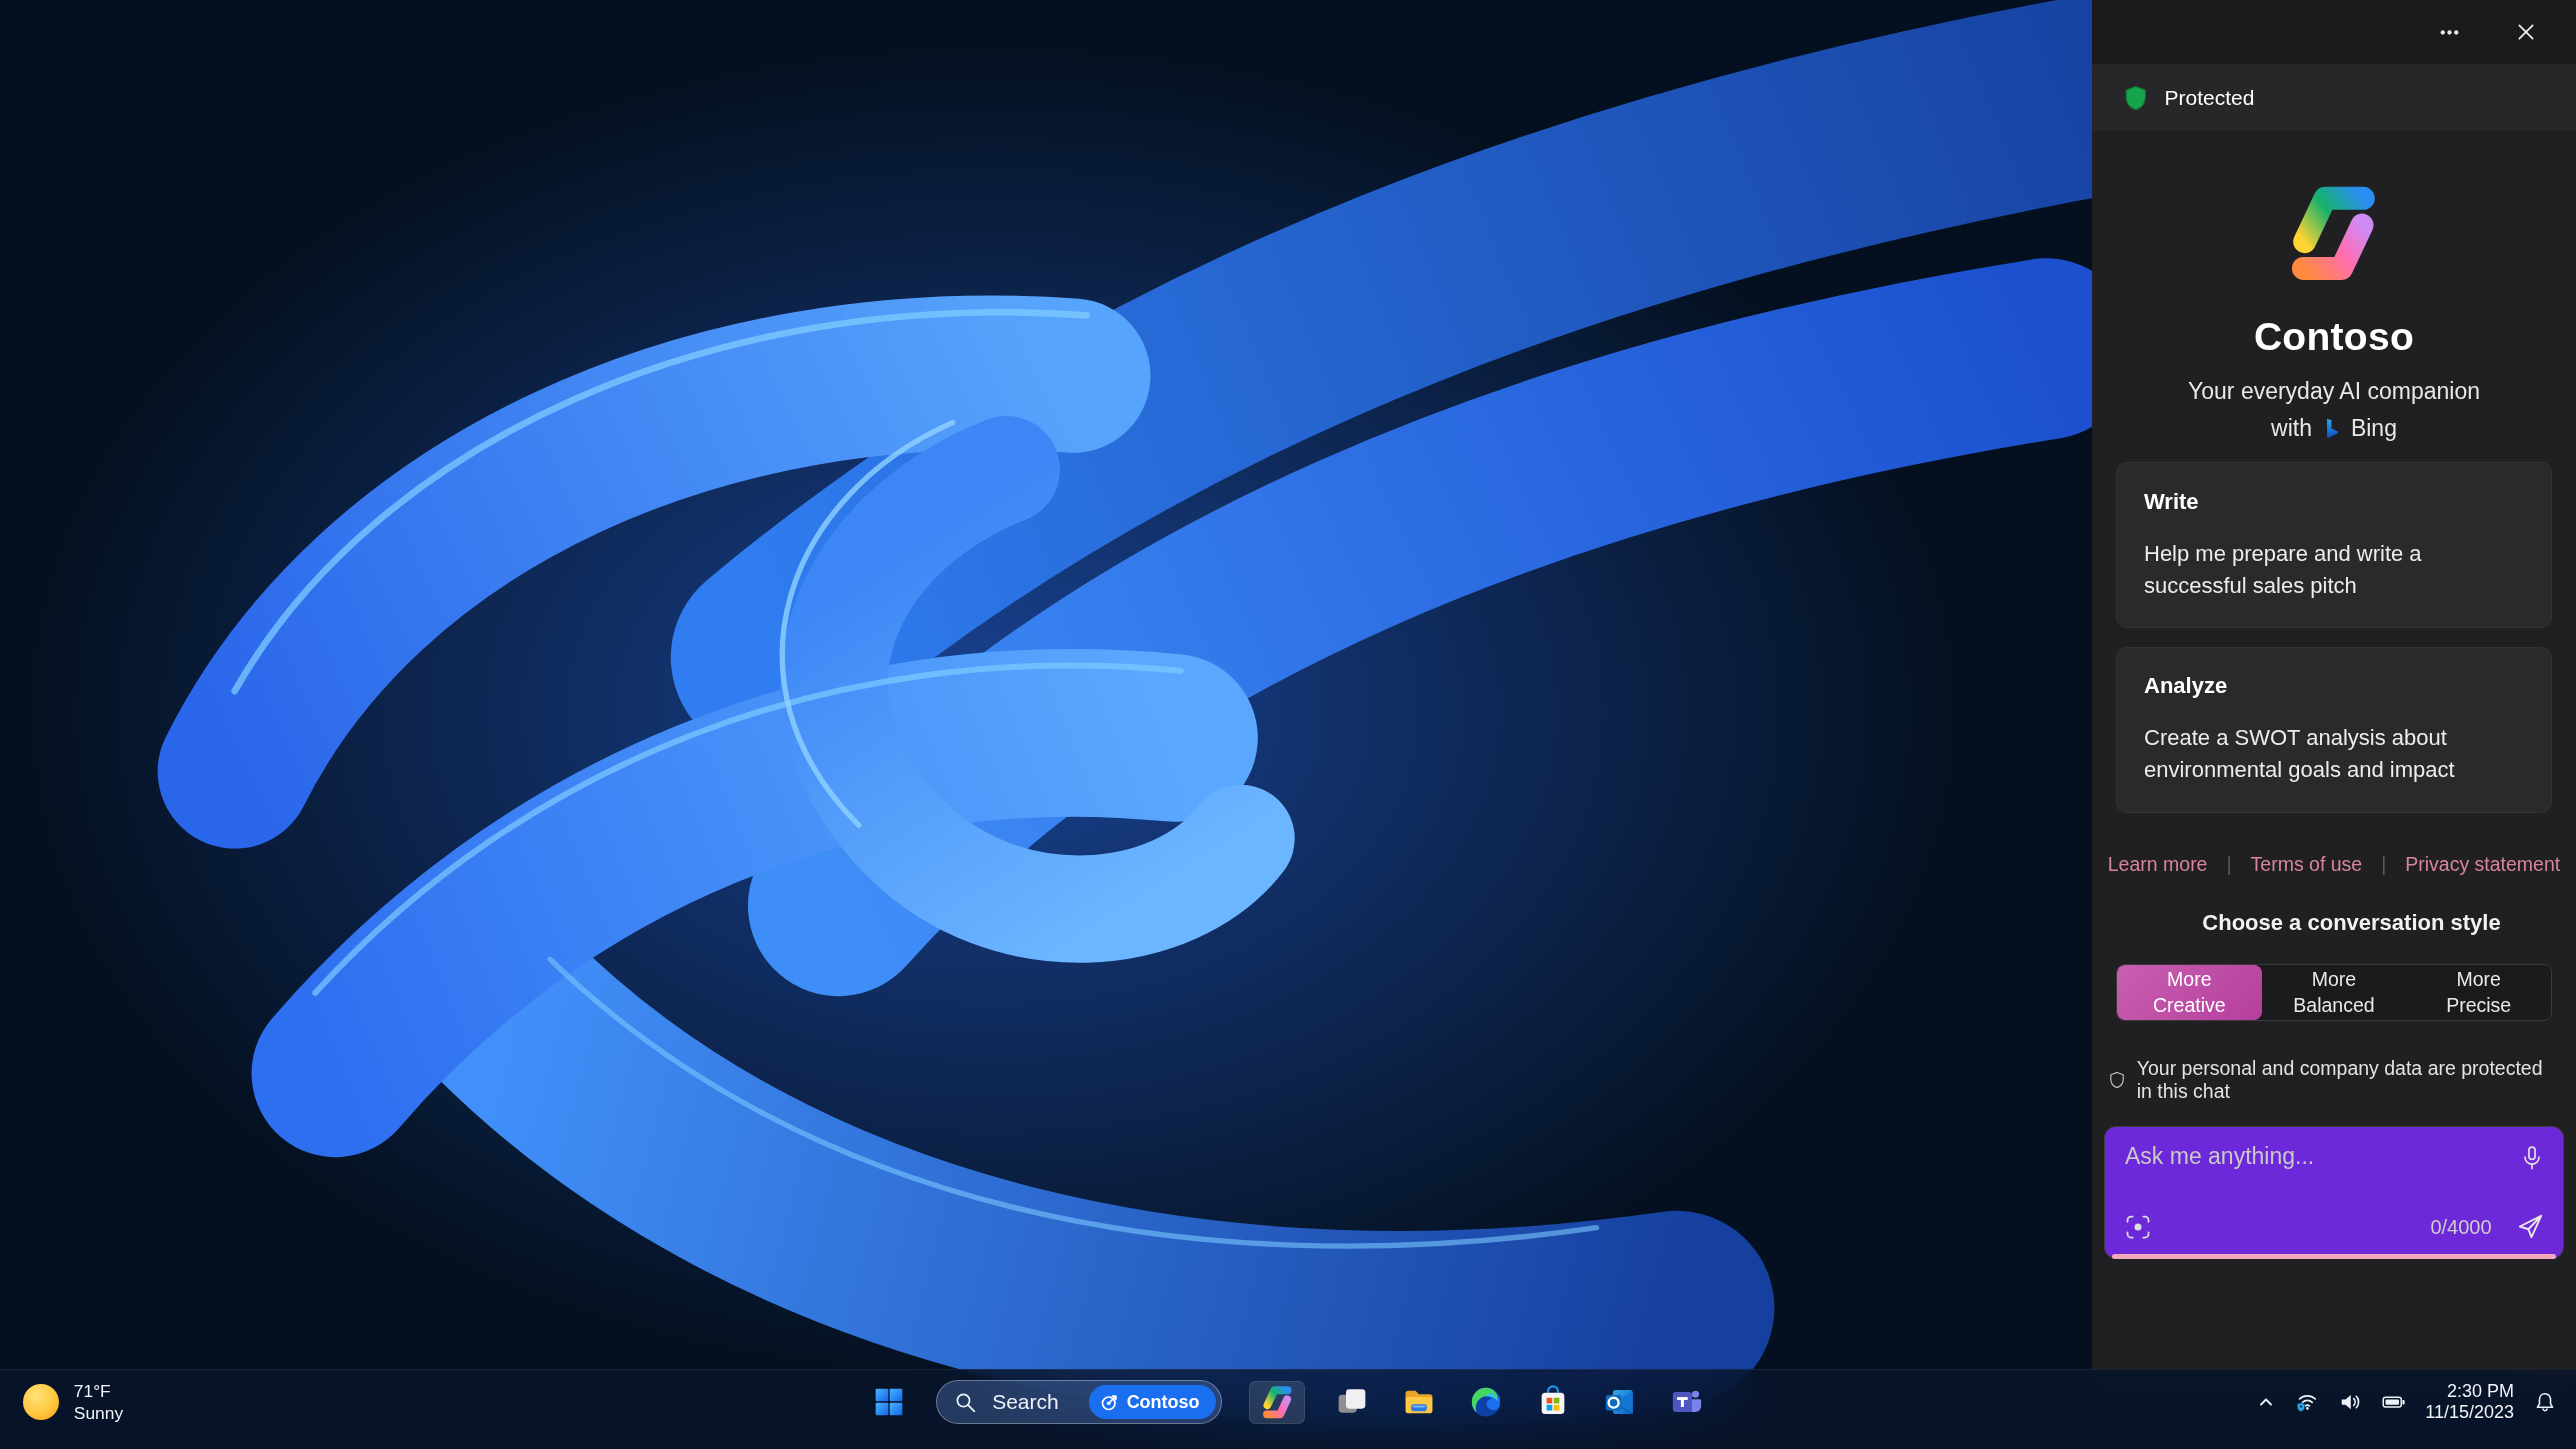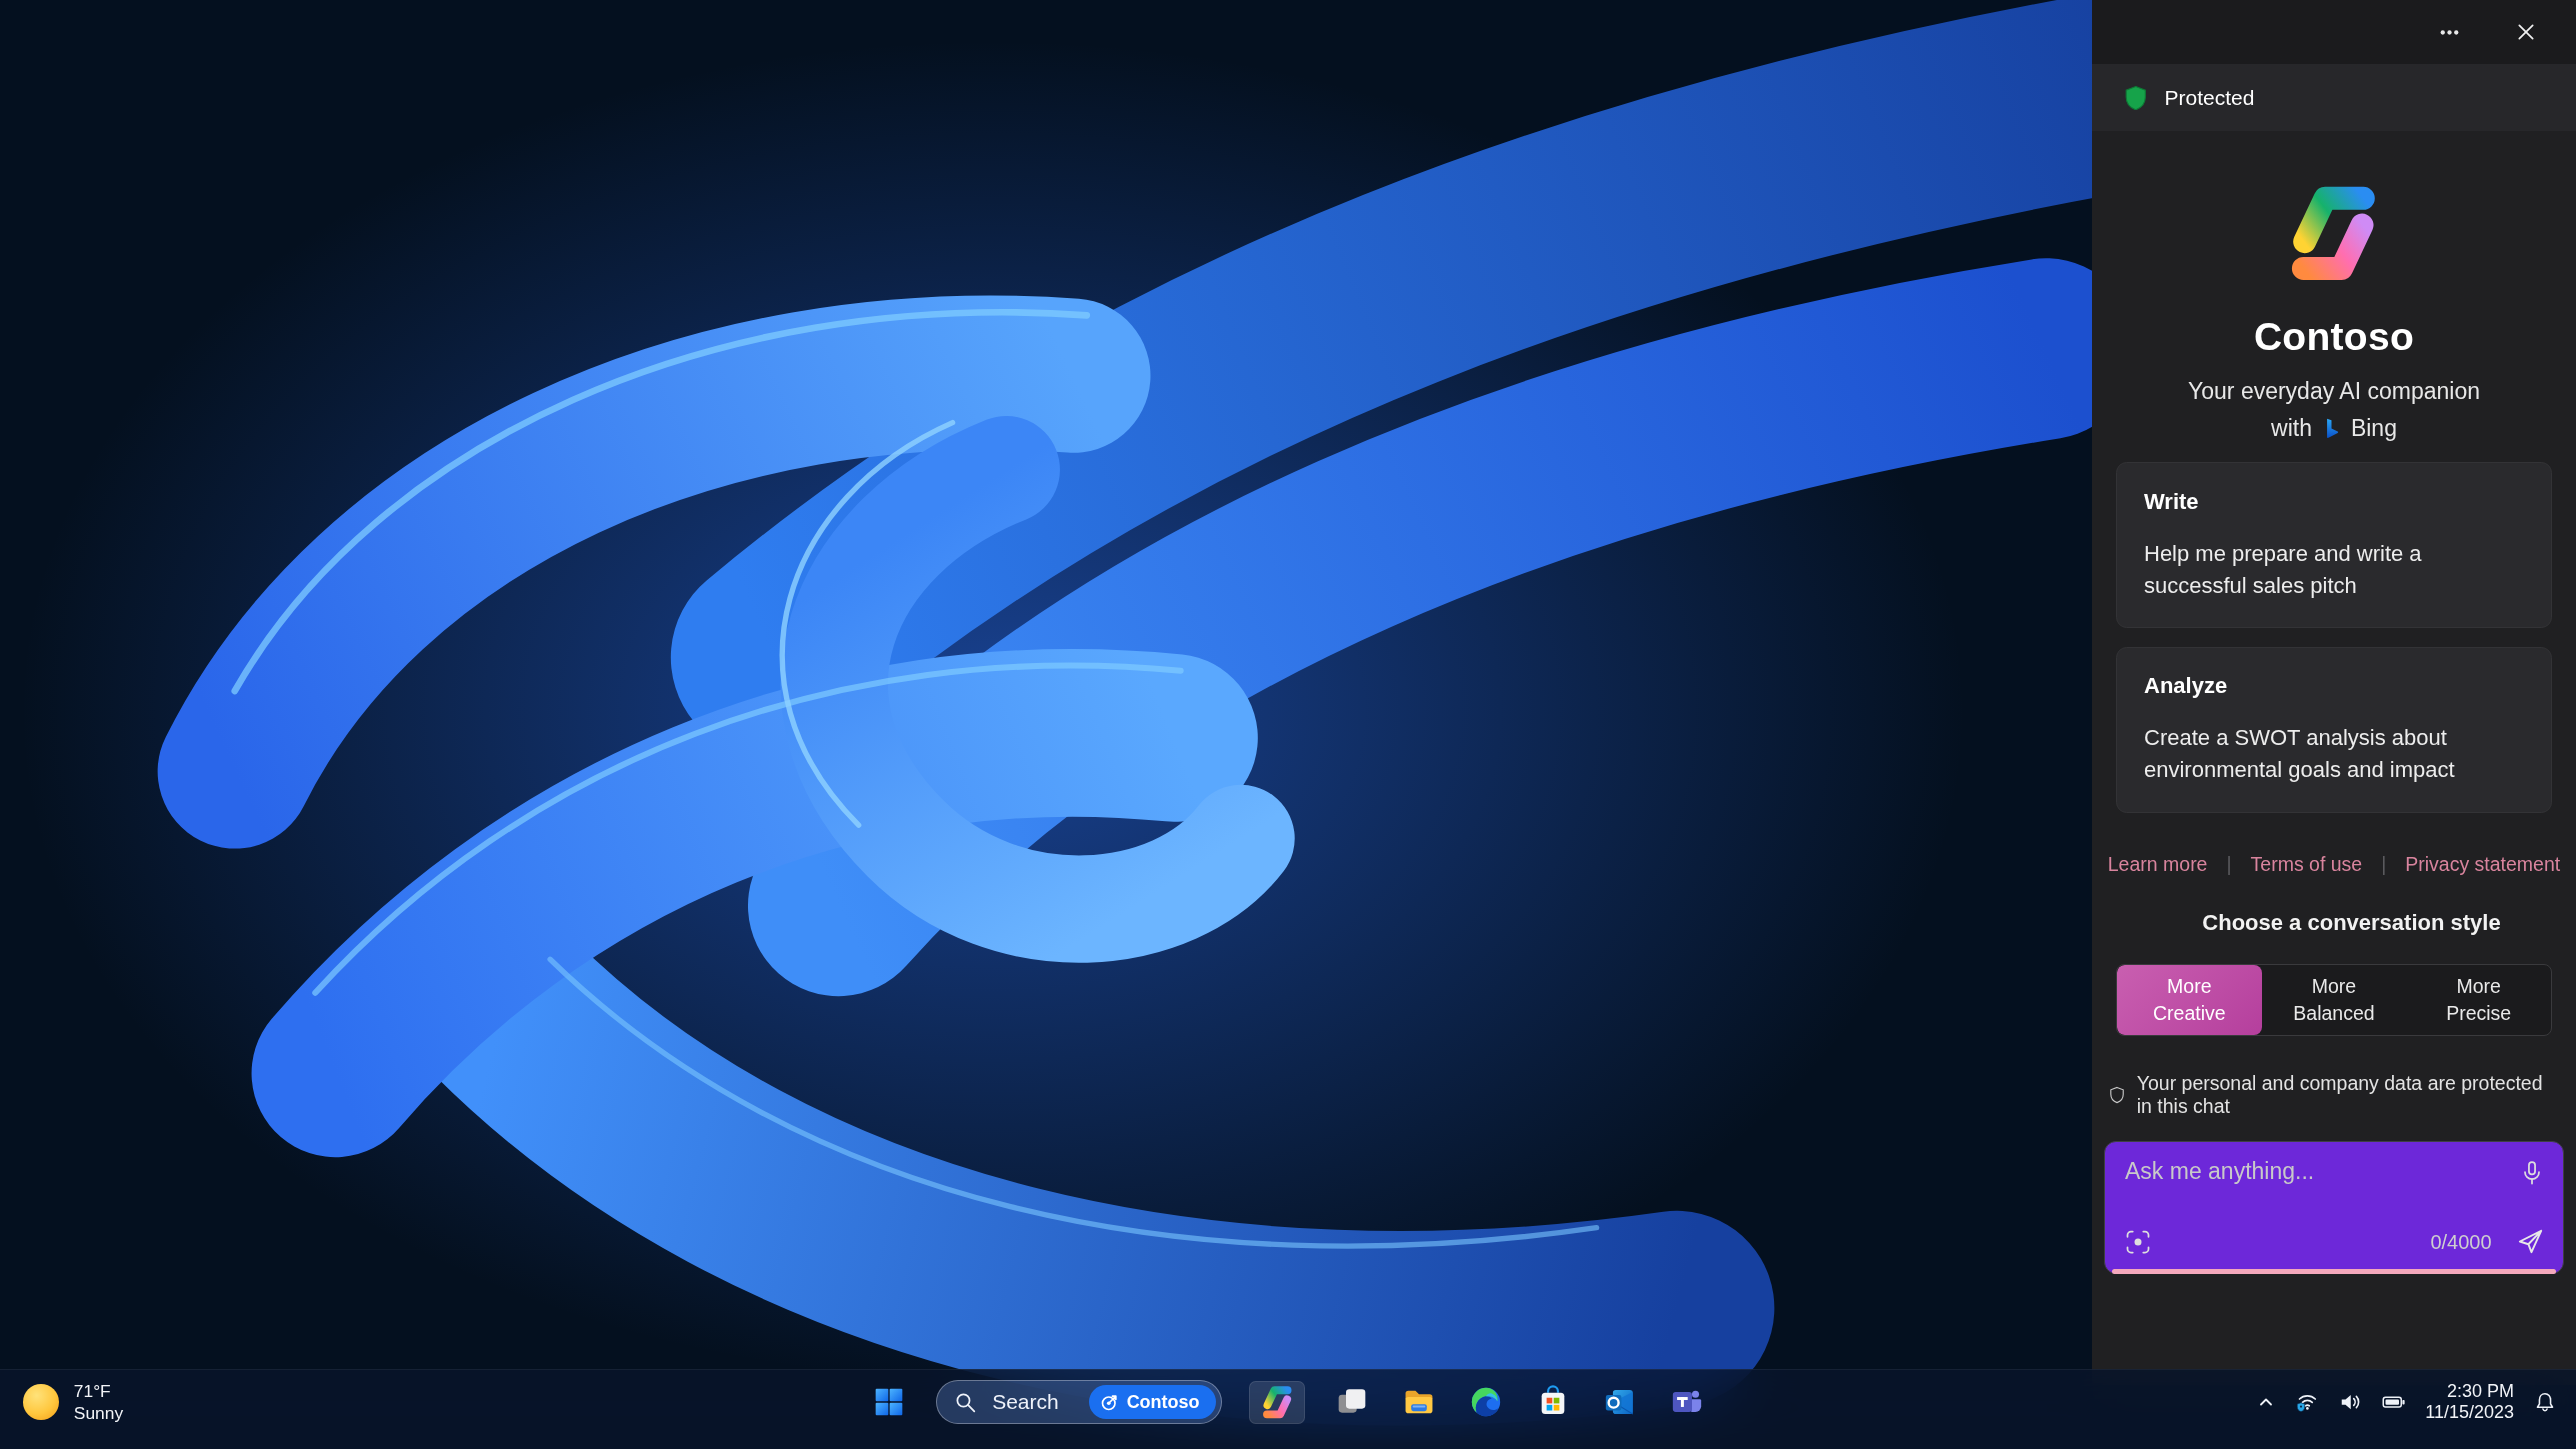--- a/index.html
+++ b/index.html
@@ -30,21 +30,21 @@
     padding:25.5px 27px; cursor:pointer; }
   .card + .card { margin-top:19px; }
   .card-title { font-size:22px; font-weight:700; }
   .card-body { margin-top:23px; font-size:22px; line-height:1.45; color:#ededed; }
   .disclaimer { margin:28px 24px 0; font-size:19.5px; line-height:1.5; color:#cfcfcf; }
   .pink { color:#d9849e; text-decoration:none; cursor:pointer; }
   .links-row { margin-top:40px; display:flex; justify-content:center; align-items:flex-start;
     gap:19px; font-size:19.5px; }
   .links-sep { color:#5a5a5e; }
   .choose-heading { margin-top:34px; text-align:center; font-size:22px; font-weight:600; color:#f2f2f2;padding-left:35px; }
-  .segmented { margin:28px 24px 0; height:72px; display:flex; background:#1b1b1d;
+  .segmented { margin:28px 24px 0; height:57px; display:flex; background:#1b1b1d;
     border:1.3px solid #3a3a3d; border-radius:8px; overflow:hidden; }
   .segment { flex:1; display:flex; flex-direction:column; align-items:center; justify-content:center;
     gap:4px; font-size:19.5px; color:#e9e9e9; line-height:1.15; cursor:pointer; }
   .segment.selected { background:linear-gradient(135deg,#c95fb0 0%,#b53f9d 100%);
     border-radius:8px; color:#fff; }
   .privacy-note { margin-top:36px; display:flex; justify-content:center; align-items:center;
     gap:10.7px; font-size:19.5px; color:#e3e3e3; padding:0 16px; }
   .input-box { position:relative; margin:23px 12px 0; height:133px; background:#6d28d9;
     border:1.3px solid #3f3f43; border-radius:12px; padding:17.4px 20px; }
   .input-box textarea { position:absolute; left:20px; top:16px; width:349px; height:81px;

